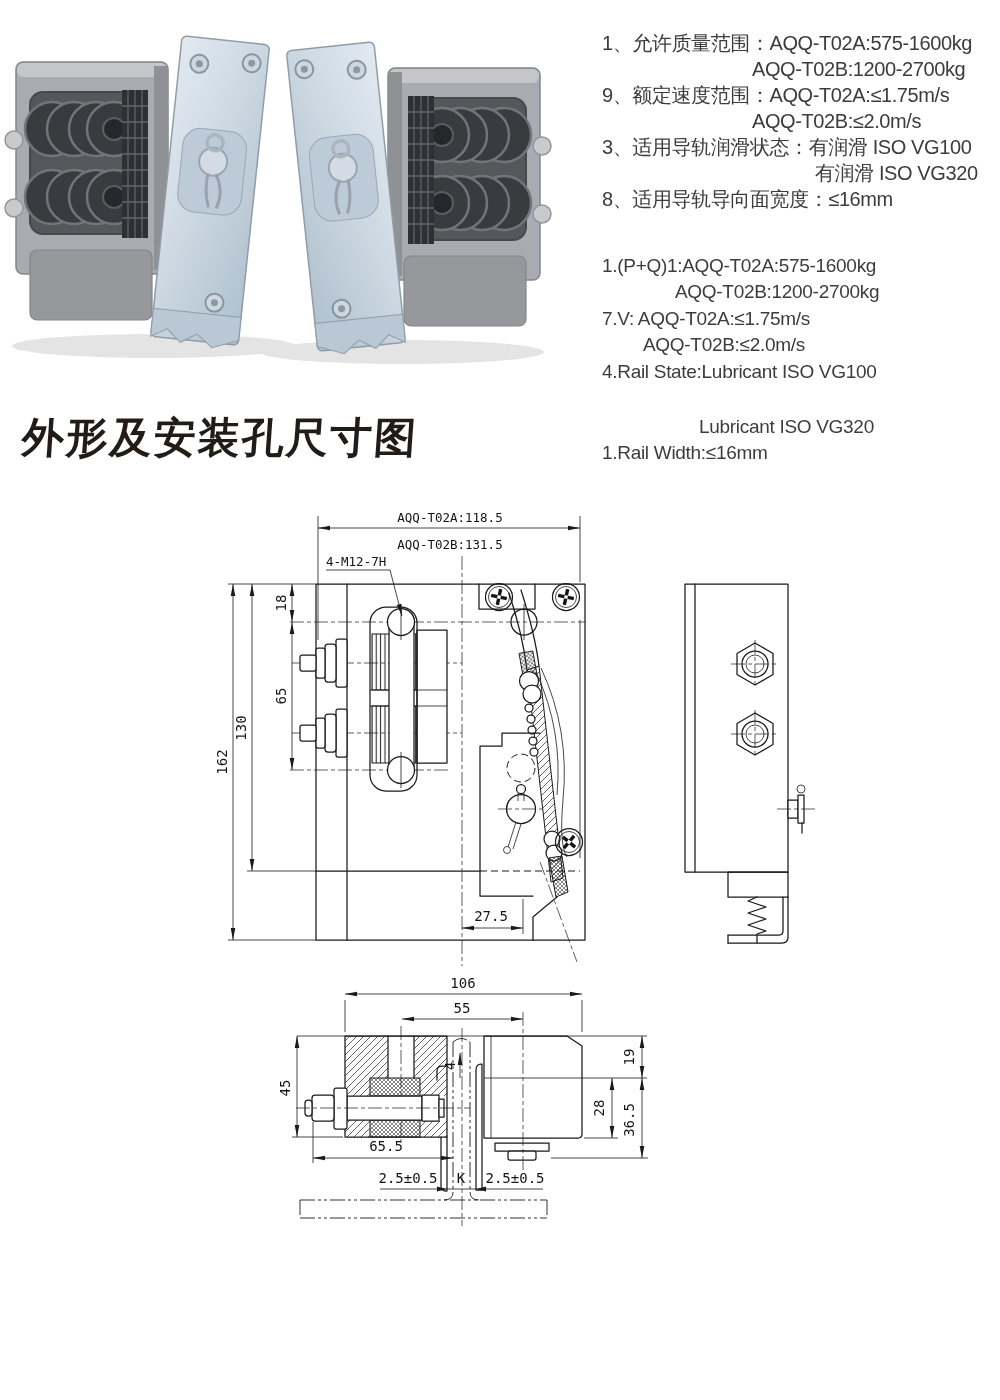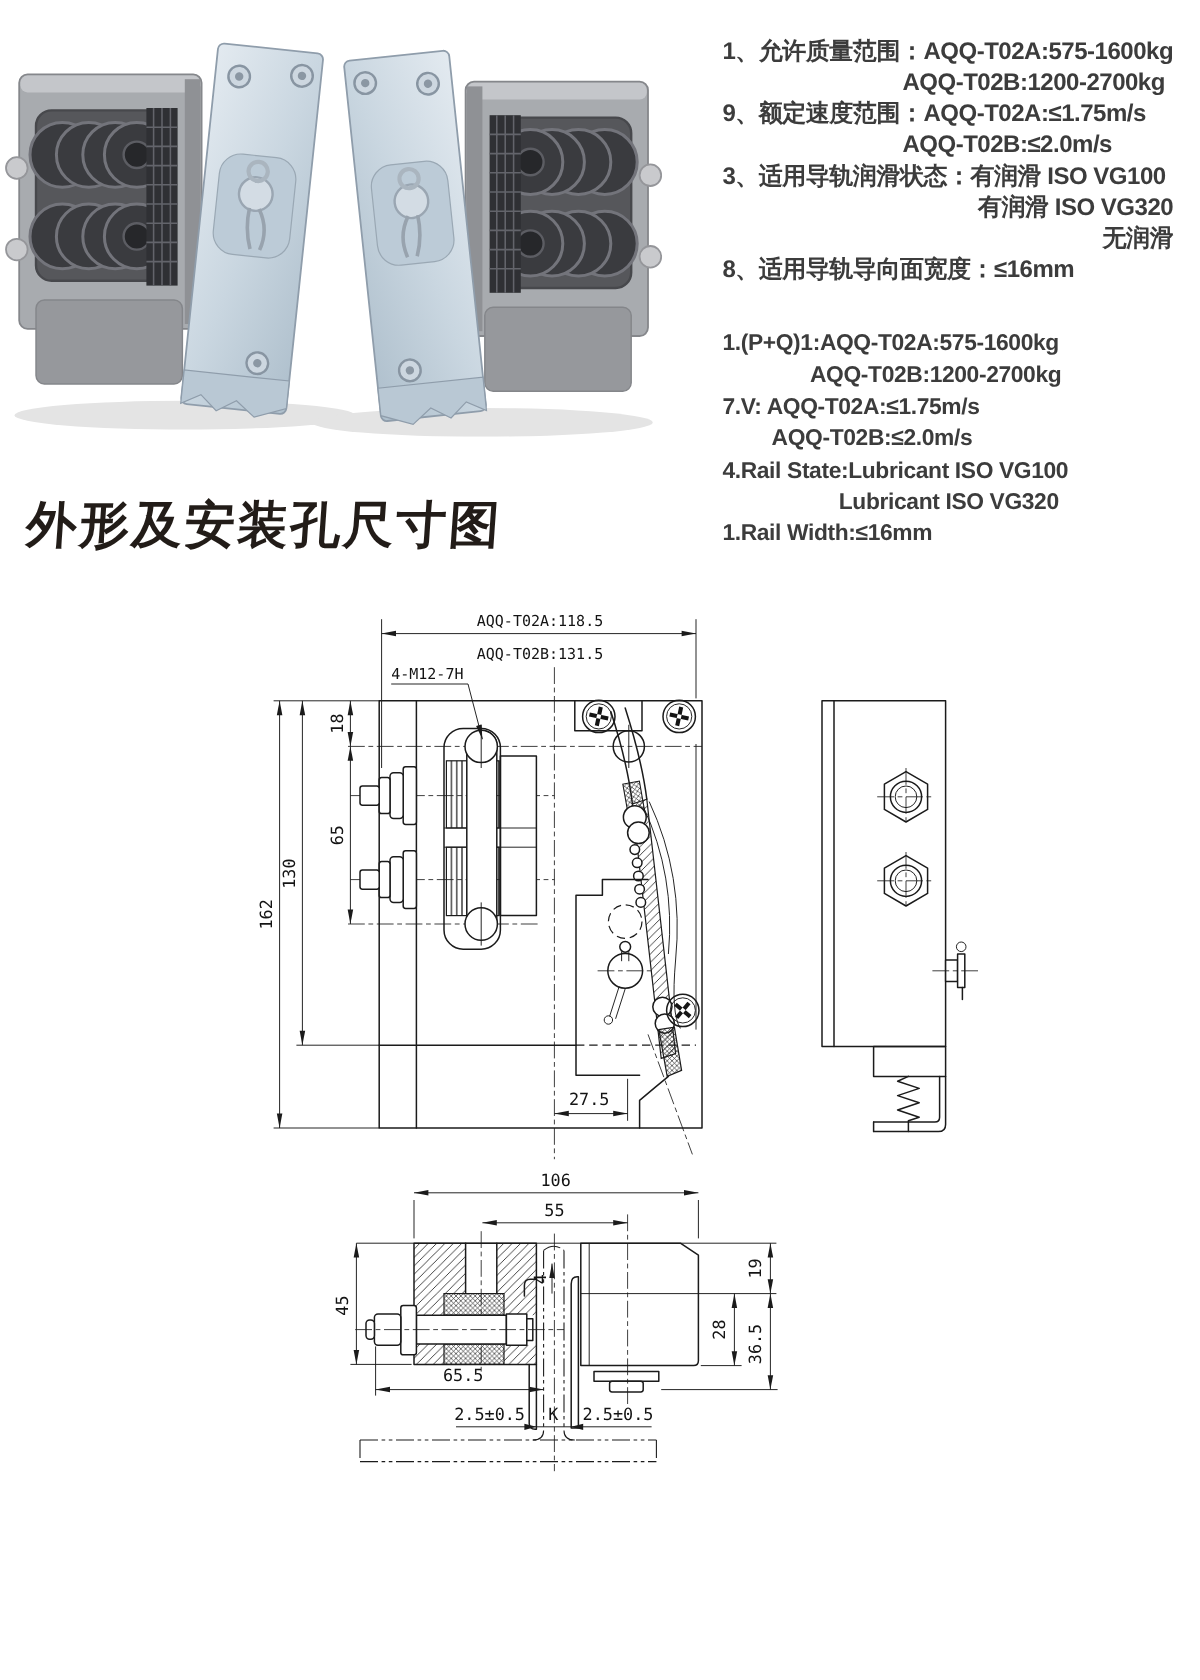--- a/index.html
+++ b/index.html
@@ -1,24 +1,24 @@
 <!DOCTYPE html>
 <html><head>
 <meta charset="utf-8">
 <style>
   html,body{margin:0;padding:0;background:#ffffff;}
   .page{position:relative;width:1000px;height:1400px;background:#fff;overflow:hidden;
         font-family:"Liberation Sans",sans-serif;}
   
   .specs{position:absolute;color:#3c3c3c;}
   .specs-cn{left:602px;top:30px;font-size:20px;line-height:26px;letter-spacing:-0.4px;}
-  .specs-en{left:602px;top:274px;font-size:19px;line-height:26.4px;letter-spacing:-0.3px;}
-  .specs .ln{white-space:pre;font-weight:bold;}
+  .specs-en{left:602px;top:253px;font-size:19px;line-height:26.4px;letter-spacing:-0.3px;}
+  .specs .ln{white-space:pre;}
   .cn-i1{padding-left:150px;} .cn-i2{padding-left:213px;text-align:right;}
-  .en-i1{padding-left:73px;} .en-i2{padding-left:41px;} .en-i3{padding-left:97px;}
+  .en-i1{padding-left:73px;} .en-i2{padding-left:41px;} .en-i3{padding-left:97px;margin-top:29px;}
   
   .callig{position:absolute;left:22px;top:410px;font-family:"DejaVu Serif","Liberation Serif",serif;
           font-weight:bold;font-size:42px;color:#221c18;letter-spacing:2px;transform:skewX(-4deg);}
   
   .drawing{position:absolute;left:200px;top:485px;}
   .photo{position:absolute;left:4px;top:12px;}
   .ol{fill:none;stroke:#1b1b1b;stroke-width:1.25;stroke-linejoin:round;stroke-linecap:round;}
   .o2{fill:#ffffff;stroke:#1b1b1b;stroke-width:1.25;stroke-linejoin:round;}
   .th{fill:none;stroke:#1b1b1b;stroke-width:0.8;}
   .cl{fill:none;stroke:#1b1b1b;stroke-width:0.7;stroke-dasharray:14 3 4 3;}
@@ -96,21 +96,20 @@
       </g>
   </svg>
 
   <div class="specs specs-cn">
     <div class="ln">1、允许质量范围：AQQ-T02A:575-1600kg</div>
     <div class="ln cn-i1">AQQ-T02B:1200-2700kg</div>
     <div class="ln">9、额定速度范围：AQQ-T02A:≤1.75m/s</div>
     <div class="ln cn-i1">AQQ-T02B:≤2.0m/s</div>
     <div class="ln">3、适用导轨润滑状态：有润滑 ISO VG100</div>
     <div class="ln cn-i2">有润滑 ISO VG320</div>
-    <div class="ln cn-i2">无润滑</div>
     <div class="ln">8、适用导轨导向面宽度：≤16mm</div>
   </div>
 
   <div class="specs specs-en">
     <div class="ln">1.(P+Q)1:AQQ-T02A:575-1600kg</div>
     <div class="ln en-i1">AQQ-T02B:1200-2700kg</div>
     <div class="ln">7.V: AQQ-T02A:≤1.75m/s</div>
     <div class="ln en-i2">AQQ-T02B:≤2.0m/s</div>
     <div class="ln">4.Rail State:Lubricant ISO VG100</div>
     <div class="ln en-i3">Lubricant ISO VG320</div>

